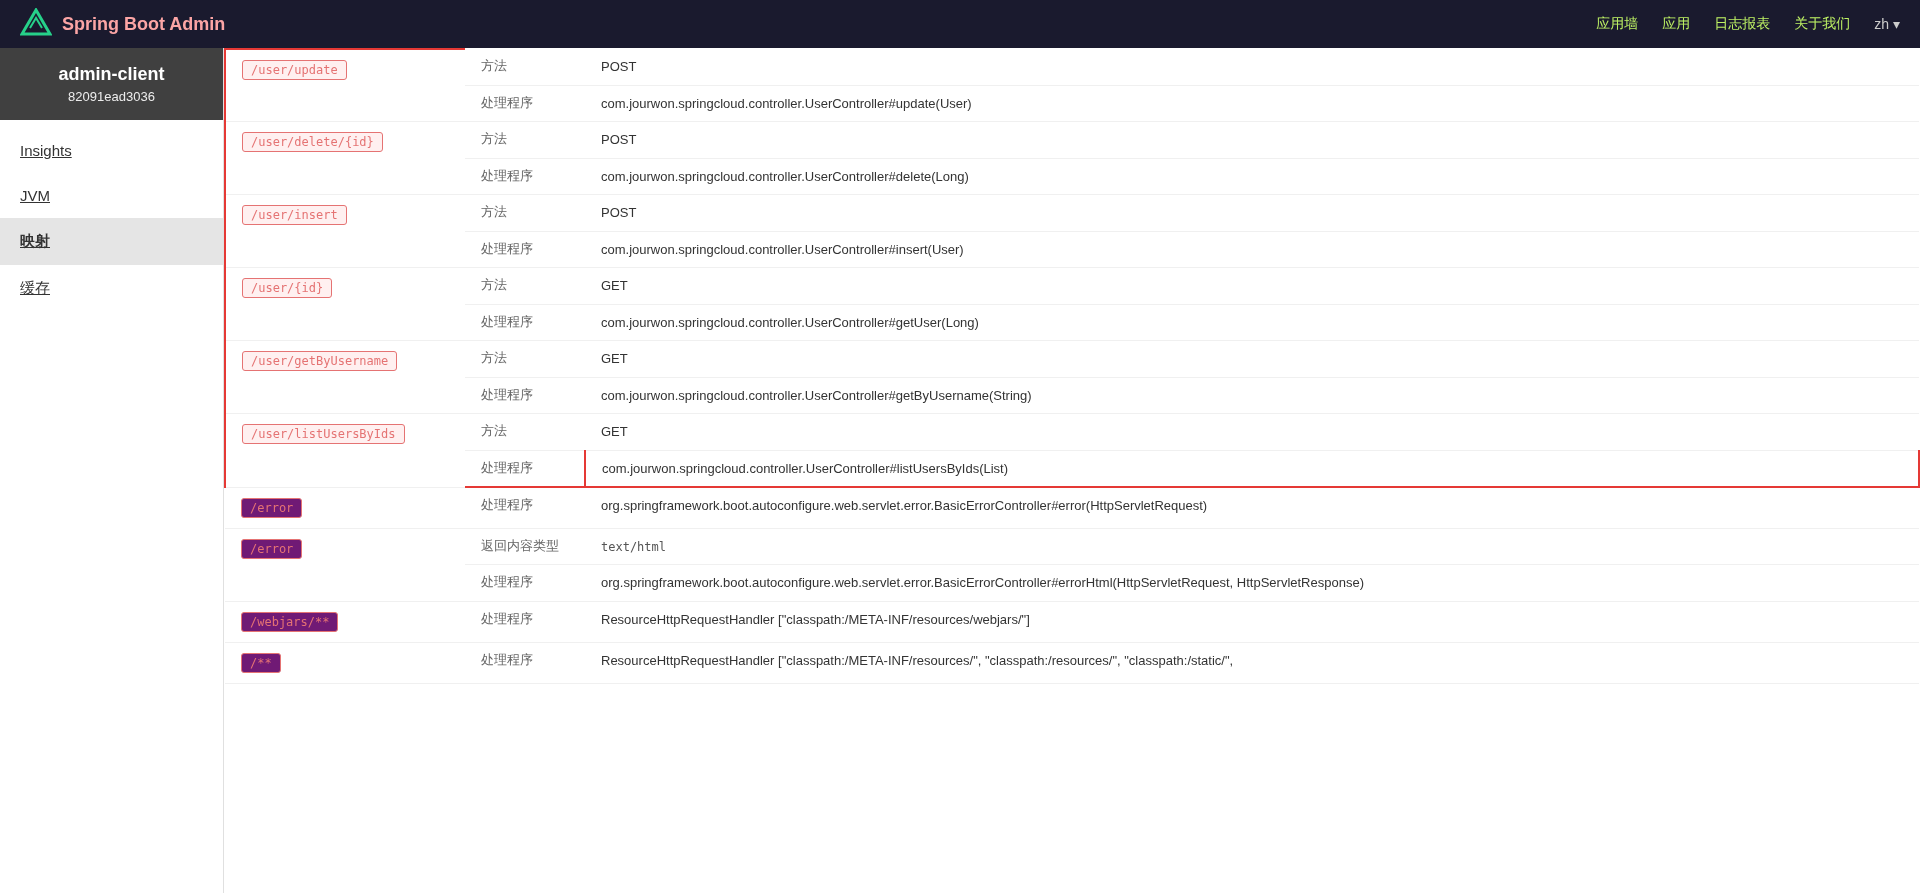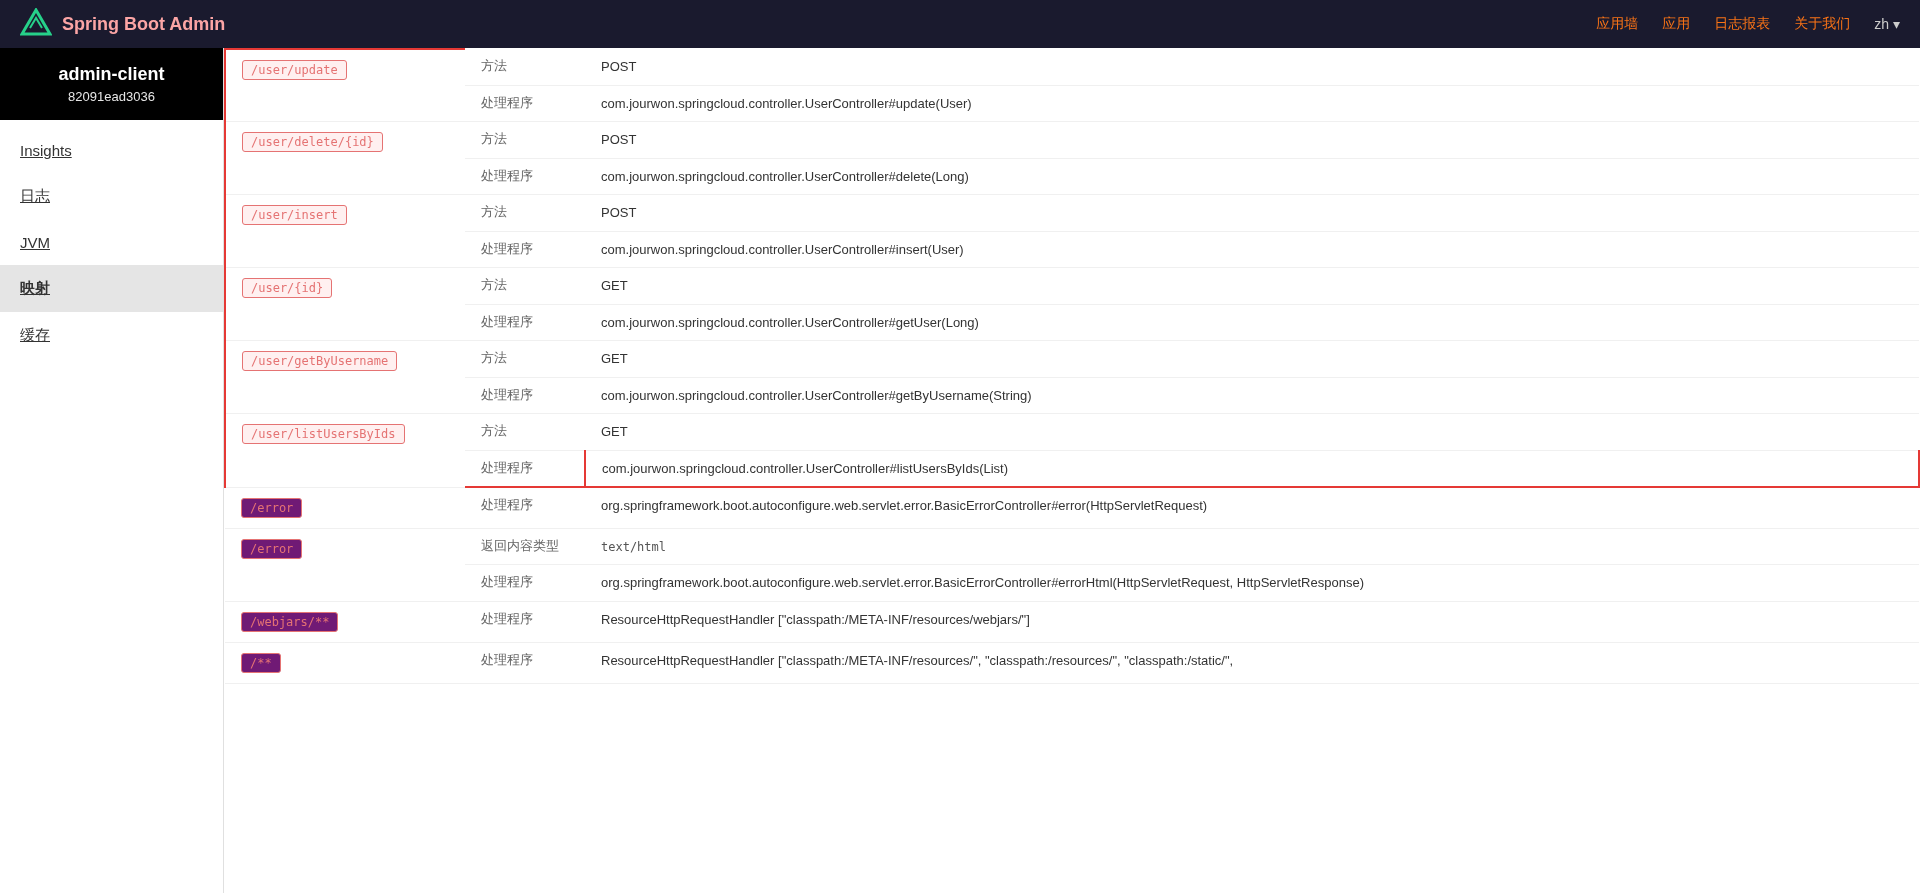--- a/index.html
+++ b/index.html
@@ -28,21 +28,21 @@
       height: 32px;
     }
     .navbar-nav {
       display: flex;
       align-items: center;
       gap: 24px;
       color: #ccc;
       font-size: 14px;
     }
     .navbar-nav a {
-      color: #f97316;
+      color: #bef264;
       text-decoration: none;
       cursor: pointer;
     }
     .lang-selector {
       display: flex;
       align-items: center;
       gap: 4px;
       color: #ccc;
       cursor: pointer;
     }
@@ -57,21 +57,21 @@
     
     .sidebar {
       width: 224px;
       background: #fff;
       border-right: 1px solid #e0e0e0;
       display: flex;
       flex-direction: column;
       flex-shrink: 0;
     }
     .sidebar-header {
-      background: #000000;
+      background: #404040;
       padding: 16px;
       text-align: center;
       color: white;
     }
     .sidebar-app-name {
       font-size: 18px;
       font-weight: bold;
     }
     .sidebar-app-id {
       font-size: 13px;
@@ -188,21 +188,20 @@
 
 <div class="main-layout">
 
   <aside class="sidebar">
     <div class="sidebar-header">
       <div class="sidebar-app-name">admin-client</div>
       <div class="sidebar-app-id">82091ead3036</div>
     </div>
     <nav class="sidebar-nav">
       <div class="sidebar-item">Insights</div>
-      <div class="sidebar-item">日志</div>
       <div class="sidebar-item">JVM</div>
       <div class="sidebar-item active">映射</div>
       <div class="sidebar-item">缓存</div>
     </nav>
   </aside>
 
   <main class="content">
     <table class="mapping-table">
       <tbody>
 

